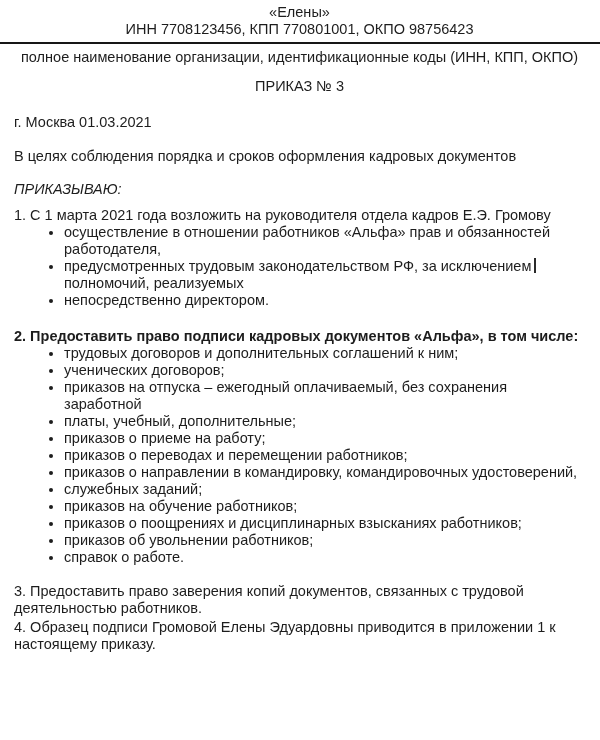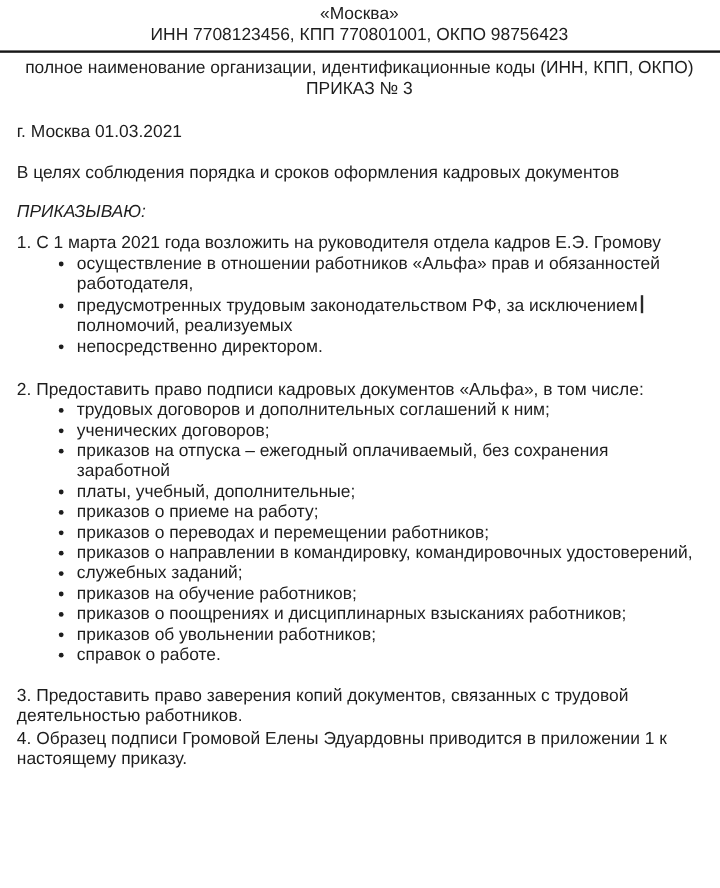--- a/index.html
+++ b/index.html
@@ -23,26 +23,26 @@
     padding: 4px 15px 0 14px;
   }
   p { margin: 0; }
   .center { text-align: center; }
   .form-line {
     border: none;
     border-top: 2px solid #161616;
     margin: 4px -15px 5px -14px;
     height: 0;
   }
-  .order-heading { }
+  .order-heading { margin-top: 12px; }
   .place-date   { margin-top: 19px; }
   .purpose      { margin-top: 17px; }
   .directive    { margin-top: 16px; font-style: italic; }
   .item-1       { margin-top: 9px; }
-  .item-2       { margin-top: 19px; }
+  .item-2       { margin-top: 19px; font-weight: bold; }
   .item-3       { margin-top: 17px; }
   .item-4       { margin-top: 2px; }
   ul.doc-list {
     margin: 0;
     padding-left: 50px;
     list-style: disc outside;
   }
   ul.doc-list li { margin: 0; }
   .caret {
     display: inline-block;
@@ -51,21 +51,21 @@
     border-left: 2px solid #2a2a2a;
     margin-left: 3px;
     vertical-align: -2px;
   }
 </style>
 </head>
 <body>
 
 <div class="page">
 
-  <p class="center">«Москва»</p>
+  <p class="center">«Елены»</p>
   <p class="center">ИНН 7708123456, КПП 770801001, ОКПО 98756423</p>
 
   <hr class="form-line">
 
   <p class="center">полное наименование организации, идентификационные коды (ИНН, КПП, ОКПО)</p>
 
   <p class="center order-heading">ПРИКАЗ № 3</p>
 
   <p class="place-date">г. Москва 01.03.2021</p>
 

